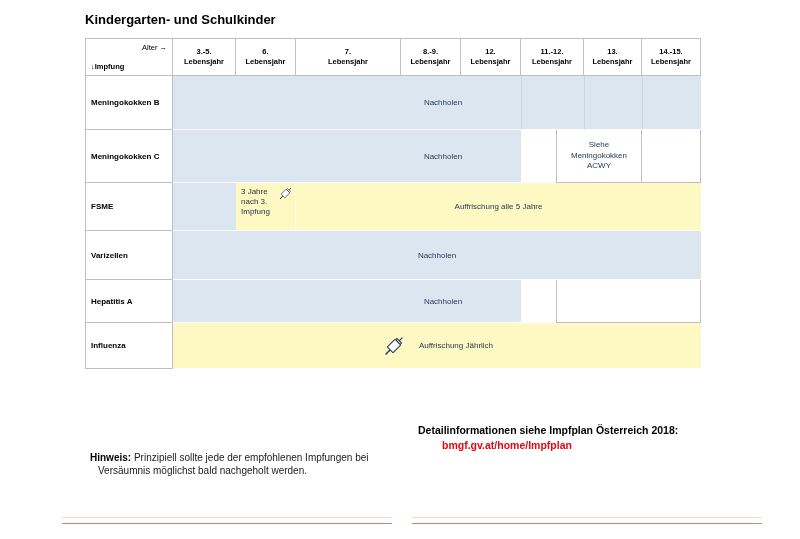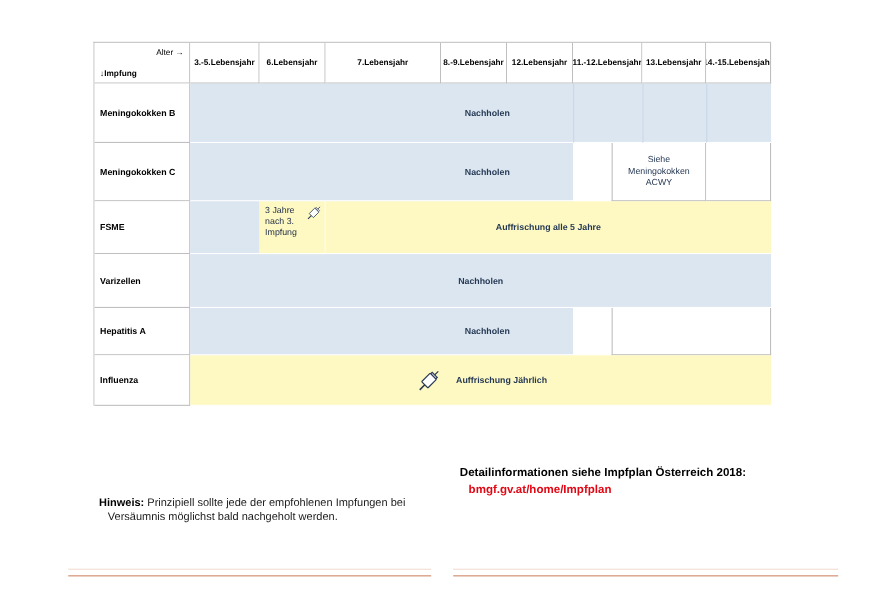--- a/index.html
+++ b/index.html
@@ -17,63 +17,64 @@
 
   .cell { box-sizing:border-box; font-size:8px; color:#263a55; overflow:hidden; }
   .white { background:#fff; border-right:1px solid #bfbfbf; border-bottom:1px solid #bfbfbf; }
   .bl    { border-left:1px solid #bfbfbf;margin-left:35px; }
 
   .corner { display:flex; flex-direction:column; justify-content:space-between;
             padding:4px 5px; font-size:7.5px; color:#000; }
   .corner-age { align-self:flex-end; }
   .corner-vac { align-self:flex-start;font-weight:bold; }
 
-  .head { display:flex; flex-direction:row; justify-content:center; align-items:center;
+  .head { display:flex; flex-direction:column; justify-content:center; align-items:center;
           text-align:center; font-weight:bold; color:#000; line-height:1.3; font-size:7.5px; }
 
   .label { display:flex; align-items:center; padding-left:5px;
            font-weight:bold; color:#000; font-size:8px; }
 
   .lb { background:#dce6f1; border-bottom:1px solid #ffffff; }
   .mb { background:#fef9c3; border-bottom:1px solid #ffffff; }
   .sep { border-left:1px solid #c9d6e8; }
 
-  .band { display:flex; align-items:center; justify-content:center;font-weight:bold; }
+  .band { display:flex; align-items:center; justify-content:center; }
   .shift > .band-text { position:relative; left:96px; }
 
   .fsme-cell { position:relative; padding:4px 2px 0 5px; line-height:1.25; color:#1b2a45;
                border-right:1px solid rgba(255,255,255,0.55); }
   .fsme-text { display:block; width:36px; }
   .fsme-syr { position:absolute; top:2px; right:1px; }
 
   .acwy { display:flex; align-items:center; justify-content:center; text-align:center;
           line-height:1.35; padding:0 10px; }
 
   .influenza-band { gap:12px; }
 
   .note { position:absolute; left:90px; top:441px; width:274px;
           font-size:10px; line-height:1.32; color:#1a1a1a;
           padding-left:8px; text-indent:-8px; }
   .note-bold { font-weight:bold; color:#000; }
 
   .details { position:absolute; left:418px; top:424px;
              font-size:10.5px; font-weight:bold; color:#000; white-space:nowrap; }
-  .details-link { display:block; margin-left:8px; margin-top:3px;
+  .details-link { display:block; margin-left:24px; margin-top:3px;
                   color:#e30613; text-decoration:none; cursor:pointer; }
 
   .rule { position:absolute; height:5px;
           border-top:1px solid #f0dcd2; border-bottom:1px solid #d0876a; }
   .rule-left  { left:62px;  top:517px; width:330px; }
   .rule-right { left:412px; top:517px; width:350px; }
 </style>
 </head>
 <body>
 
 <div class="page">
 
+  <h1 class="title">Kindergarten- und Schulkinder</h1>
 
   <div class="table">
 
     <div class="cell white corner" style="grid-area:1/1">
       <span class="corner-age">Alter →</span>
       <span class="corner-vac">↓Impfung</span>
     </div>
     <div class="cell white head" style="grid-area:1/2">
       <span>3.-5.</span>
         <span>Lebensjahr</span>

